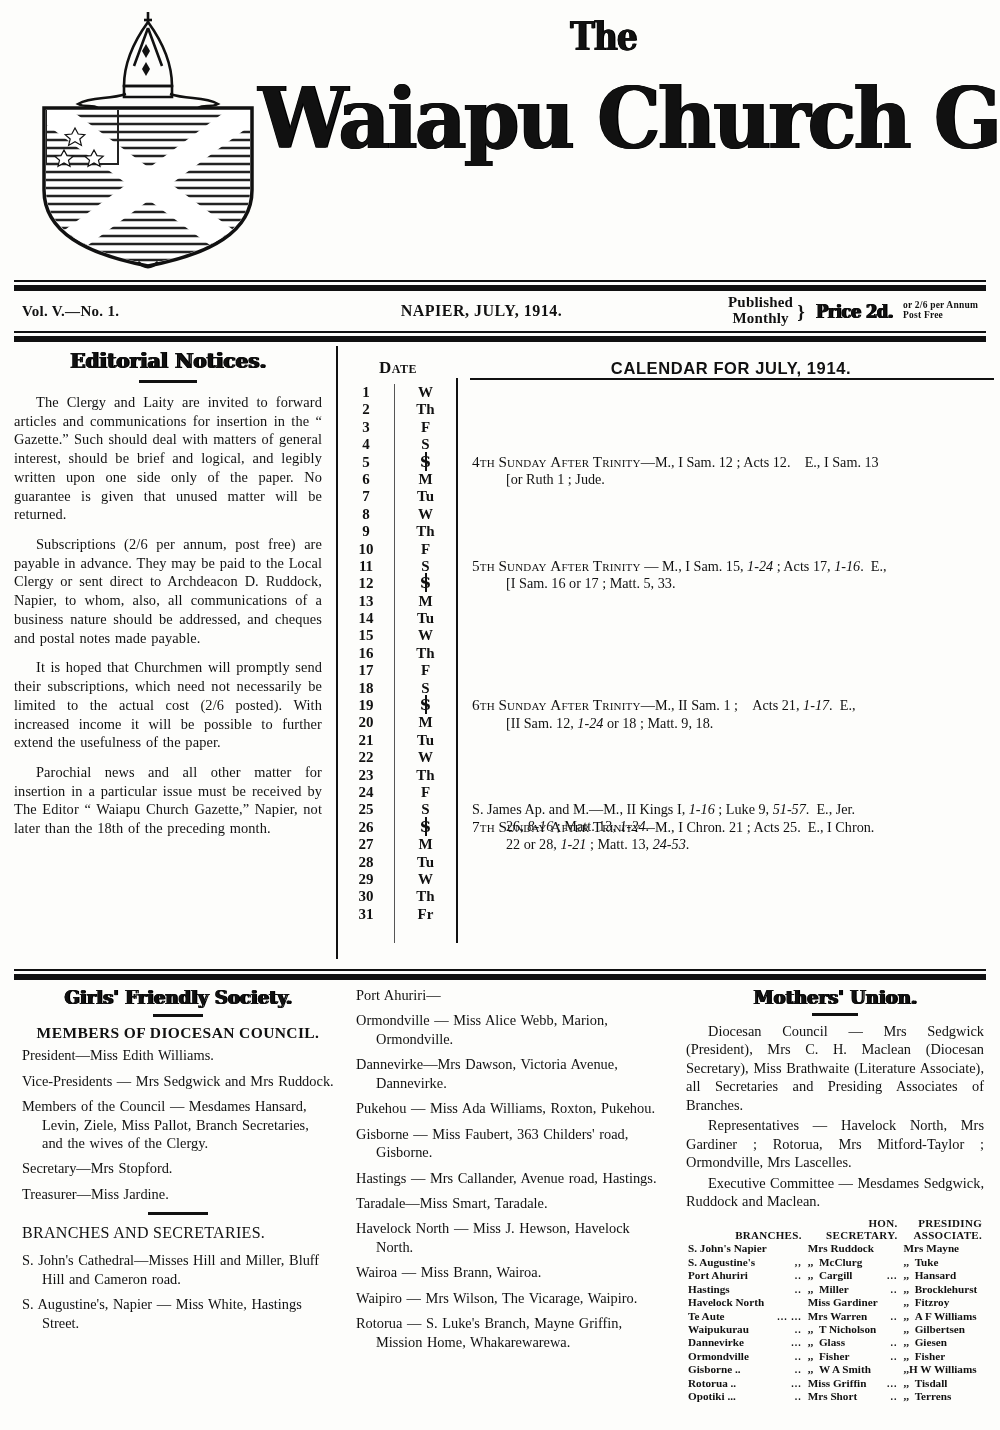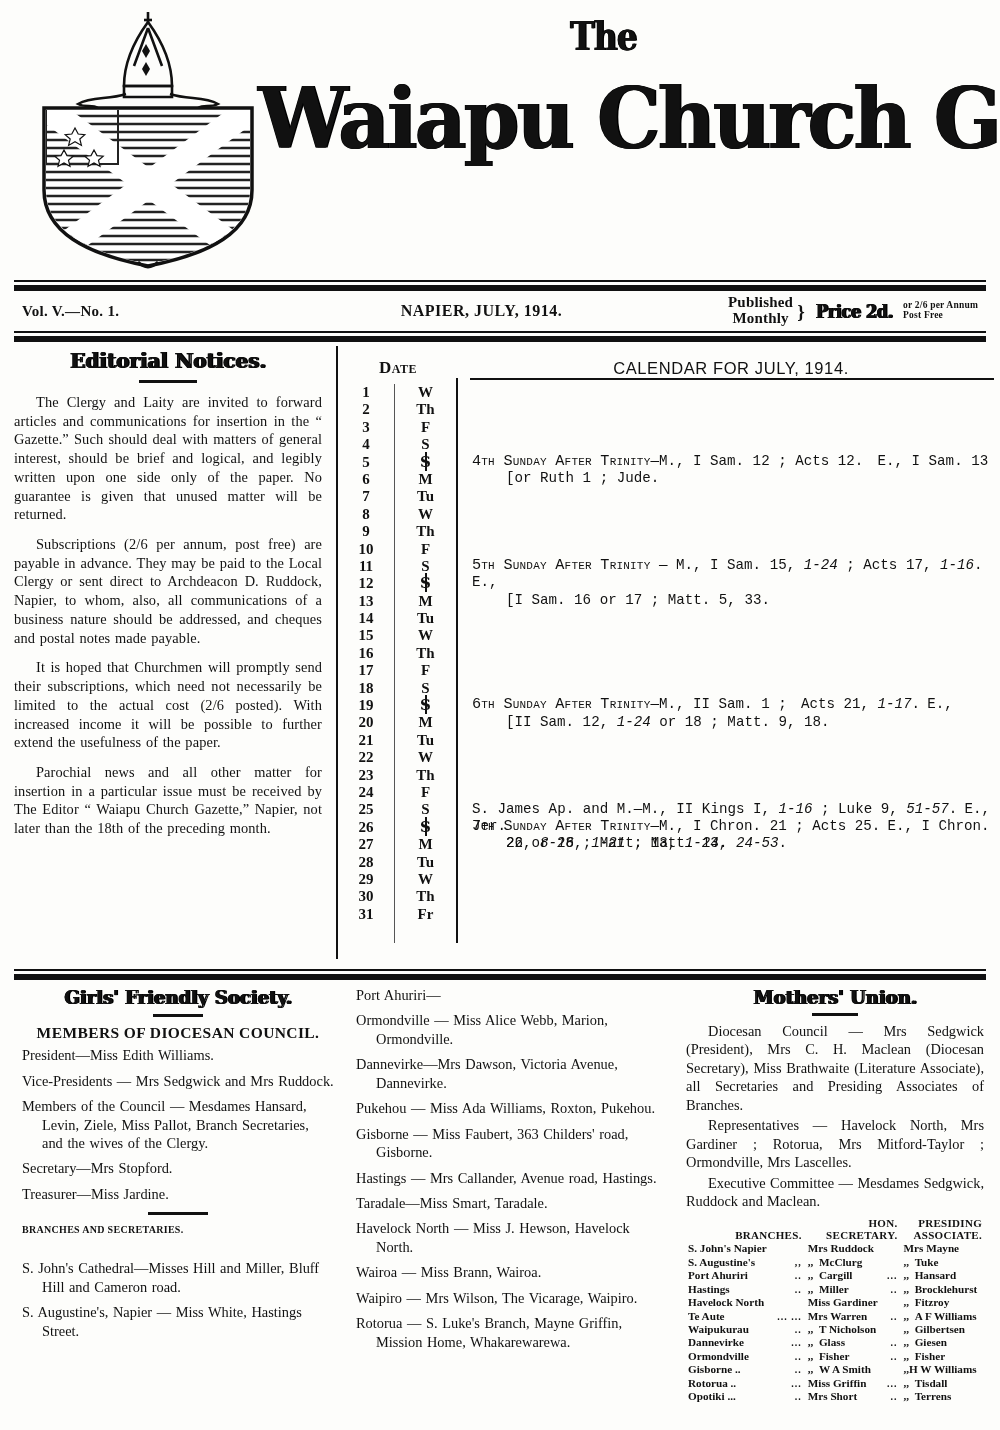--- a/index.html
+++ b/index.html
@@ -68,31 +68,31 @@
     font-size:14.4px;line-height:1.30;text-align:justify;
     text-indent:22px;margin:0 0 11px 0;
     font-family:"Liberation Serif",serif;letter-spacing:.1px;
     word-spacing:1px;
   }
 
   
   .cal-headrow{display:flex;align-items:flex-end;height:30px;}
   .cal-date-h{width:120px;flex:0 0 120px;text-align:center;font-size:15px;font-weight:bold;letter-spacing:.5px;}
   .cal-date-h .sc{font-size:12px;}
-  .cal-title-h{flex:1;text-align:center;font-family:"Liberation Sans",sans-serif;font-weight:normal;font-size:16.5px;letter-spacing:.6px;padding-left:10px;}
+  .cal-title-h{flex:1;text-align:center;font-family:"Liberation Sans",sans-serif;font-weight:bold;font-size:16.5px;letter-spacing:.6px;padding-left:10px;}
   .cal-body{display:flex;border-top:0;height:565px;}
   .cal-dates{width:120px;flex:0 0 120px;display:flex;border-right:2px solid #111;padding-top:6px;box-sizing:border-box;}
   .cal-num{width:56px;text-align:center;}
   .cal-day{flex:1;text-align:center;border-left:1px solid #555;}
   .cal-num div,.cal-day div{font-size:15px;font-weight:bold;line-height:17.4px;height:17.4px;font-family:"Liberation Serif",serif;}
   .sun{font-family:"DejaVu Serif",serif;position:relative;display:inline-block;}
   .sun:after{content:"";position:absolute;left:50%;top:-2px;height:19px;width:2px;background:#111;transform:translateX(-50%);}
   .cal-entries{flex:1;position:relative;padding-left:12px;padding-top:6px;box-sizing:border-box;}
   .cal-topline{position:absolute;left:12px;right:0;top:0;height:2px;background:#111;}
-  .entry{position:absolute;left:14px;right:2px;font-size:14.2px;line-height:17.4px;font-family:Liberation Mono, monospace;}
+  .entry{position:absolute;left:14px;right:2px;font-size:14.2px;line-height:17.4px;font-family:Liberation Serif, serif;}
   .entry .sc{font-variant:small-caps;font-size:15.2px;letter-spacing:.2px;}
   .entry em{font-style:italic;}
   .entry .ind{display:block;padding-left:34px;}
 
   
   .botblock{display:flex;padding:0 14px;box-sizing:border-box;margin-top:6px;height:auto;}
   .bcol{box-sizing:border-box;}
   .bcol1{width:330px;flex:0 0 330px;padding:0 10px 0 8px;}
   .bcol2{width:330px;flex:0 0 330px;padding:0 10px 0 12px;}
   .bcol3{flex:1;padding:0 2px 0 12px;}
@@ -344,21 +344,21 @@
     <div class="bcol bcol1">
       <div class="sect-head blk" style="font-size:19px">Girls' Friendly Society.</div>
       <div class="minirule" style="width:50px;height:3px;margin:6px auto 7px auto;"></div>
       <div class="sub-head">MEMBERS OF DIOCESAN COUNCIL.</div>
       <div class="item2">President—Miss Edith Williams.</div>
       <div class="item2">Vice-Presidents — Mrs Sedgwick and Mrs Ruddock.</div>
       <div class="item2">Members of the Council — Mesdames Hansard, Levin, Ziele, Miss Pallot, Branch Secretaries, and the wives of the Clergy.</div>
       <div class="item2">Secretary—Mrs Stopford.</div>
       <div class="item2">Treasurer—Miss Jardine.</div>
       <div class="minirule" style="width:60px;height:3px;margin:9px auto 9px auto;"></div>
-      <div style="font-size:10px;font-weight:bold;letter-spacing:.3px;margin-bottom:24px;">BRANCHES AND SECRETARIES.</div>
+      <div style="font-size:16px;font-weight:normal;letter-spacing:.3px;margin-bottom:9px;">BRANCHES AND SECRETARIES.</div>
       <div class="item2">S. John's Cathedral—Misses Hill and Miller, Bluff Hill and Cameron road.</div>
       <div class="item2">S. Augustine's, Napier — Miss White, Hastings Street.</div>
     </div>
 
     <div class="bcol bcol2">
       <div class="item2">Port Ahuriri—</div>
       <div class="item2">Ormondville — Miss Alice Webb, Marion, Ormondville.</div>
       <div class="item2">Dannevirke—Mrs Dawson, Victoria Avenue, Dannevirke.</div>
       <div class="item2">Pukehou — Miss Ada Williams, Roxton, Pukehou.</div>
       <div class="item2">Gisborne — Miss Faubert, 363 Childers' road, Gisborne.</div>

